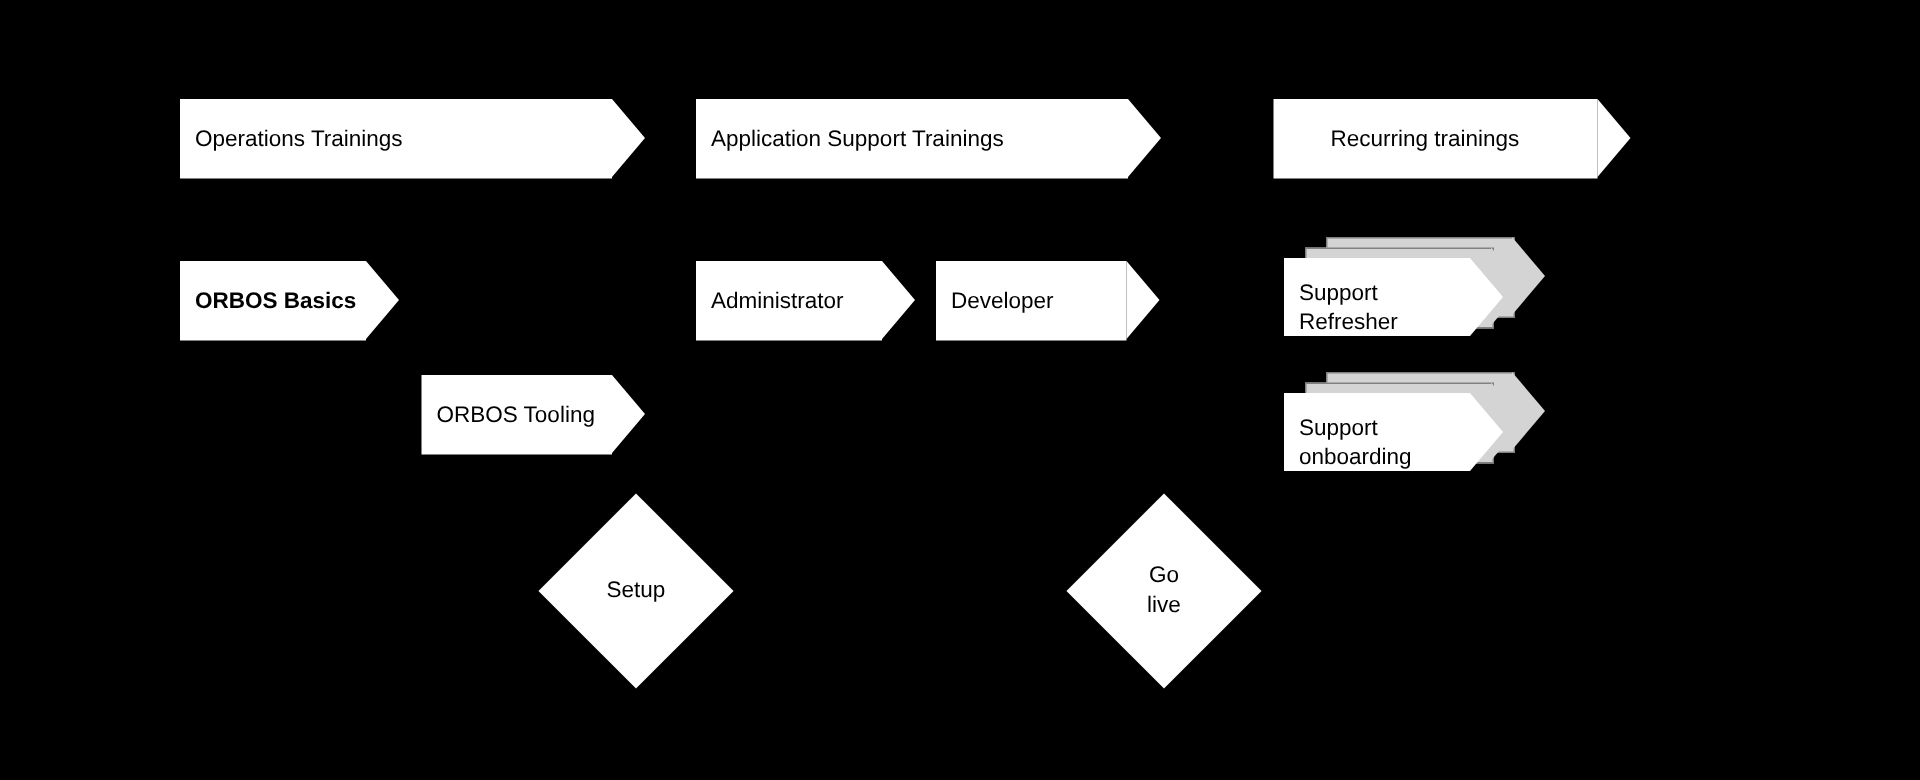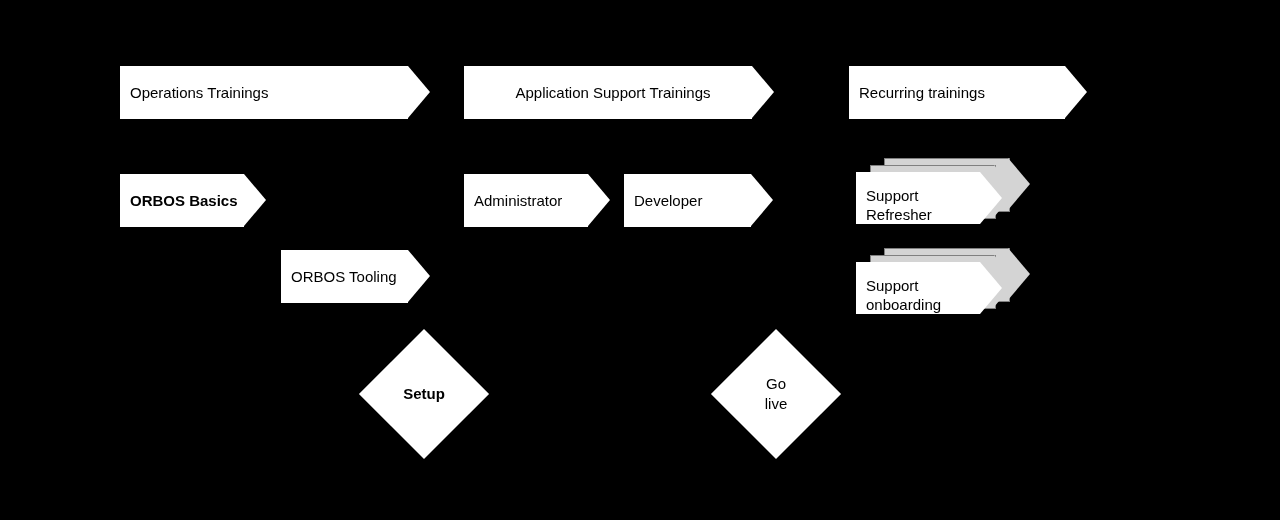--- a/index.html
+++ b/index.html
@@ -118,26 +118,26 @@
 </head>
 <body>
 
 <div id="canvas">
 
   <div class="arrow" style="left:120px; top:66px; width:288px; height:53px;">
     <span class="head" style="border-width:26.5px 0 26.5px 22px;"></span>
     <span class="label">Operations Trainings</span>
   </div>
 
-  <div class="arrow" style="left:464px; top:66px; width:288px; height:53px;justify-content:center;">
+  <div class="arrow" style="left:464px; top:66px; width:288px; height:53px;">
     <span class="head" style="border-width:26.5px 0 26.5px 22px;"></span>
     <span class="label">Application Support Trainings</span>
   </div>
 
-  <div class="arrow" style="left:849px; top:66px; width:216px; height:53px;">
+  <div class="arrow" style="left:849px; top:66px; width:216px; height:53px;padding-left:28px;">
     <span class="head" style="border-width:26.5px 0 26.5px 22px;"></span>
     <span class="label">Recurring trainings</span>
   </div>
 
   <div class="arrow" style="left:120px; top:174px; width:124px; height:53px;font-weight:bold;">
     <span class="head" style="border-width:26.5px 0 26.5px 22px;"></span>
     <span class="label">ORBOS Basics</span>
   </div>
 
 
@@ -190,21 +190,21 @@
       <div class="head" style="left:124px; top:-1px; border-width:27px 0 27px 23px; border-left-color:#808080; z-index:-1;"></div>
     </div>
     <div class="layer" style="left:0px; top:14px; width:124px; height:52px;">
       <div class="body" style="width:124px; background:#ffffff;"></div>
       <div class="head" style="left:124px; top:0px; border-width:26px 0 26px 22px; border-left-color:#ffffff;"></div>
       <div class="label" style="left:10px; top:14px;">Support
 onboarding</div>
     </div>
   </div>
 
-  <div class="diamond" style="left:378px; top:348px; width:92px; height:92px;font-weight:bold;">
+  <div class="diamond" style="left:378px; top:348px; width:92px; height:92px;">
     <div class="shape"></div>
     <div class="label">Setup</div>
   </div>
 
   <div class="diamond" style="left:730px; top:348px; width:92px; height:92px;">
     <div class="shape"></div>
     <div class="label">Go
 live</div>
   </div>
 

